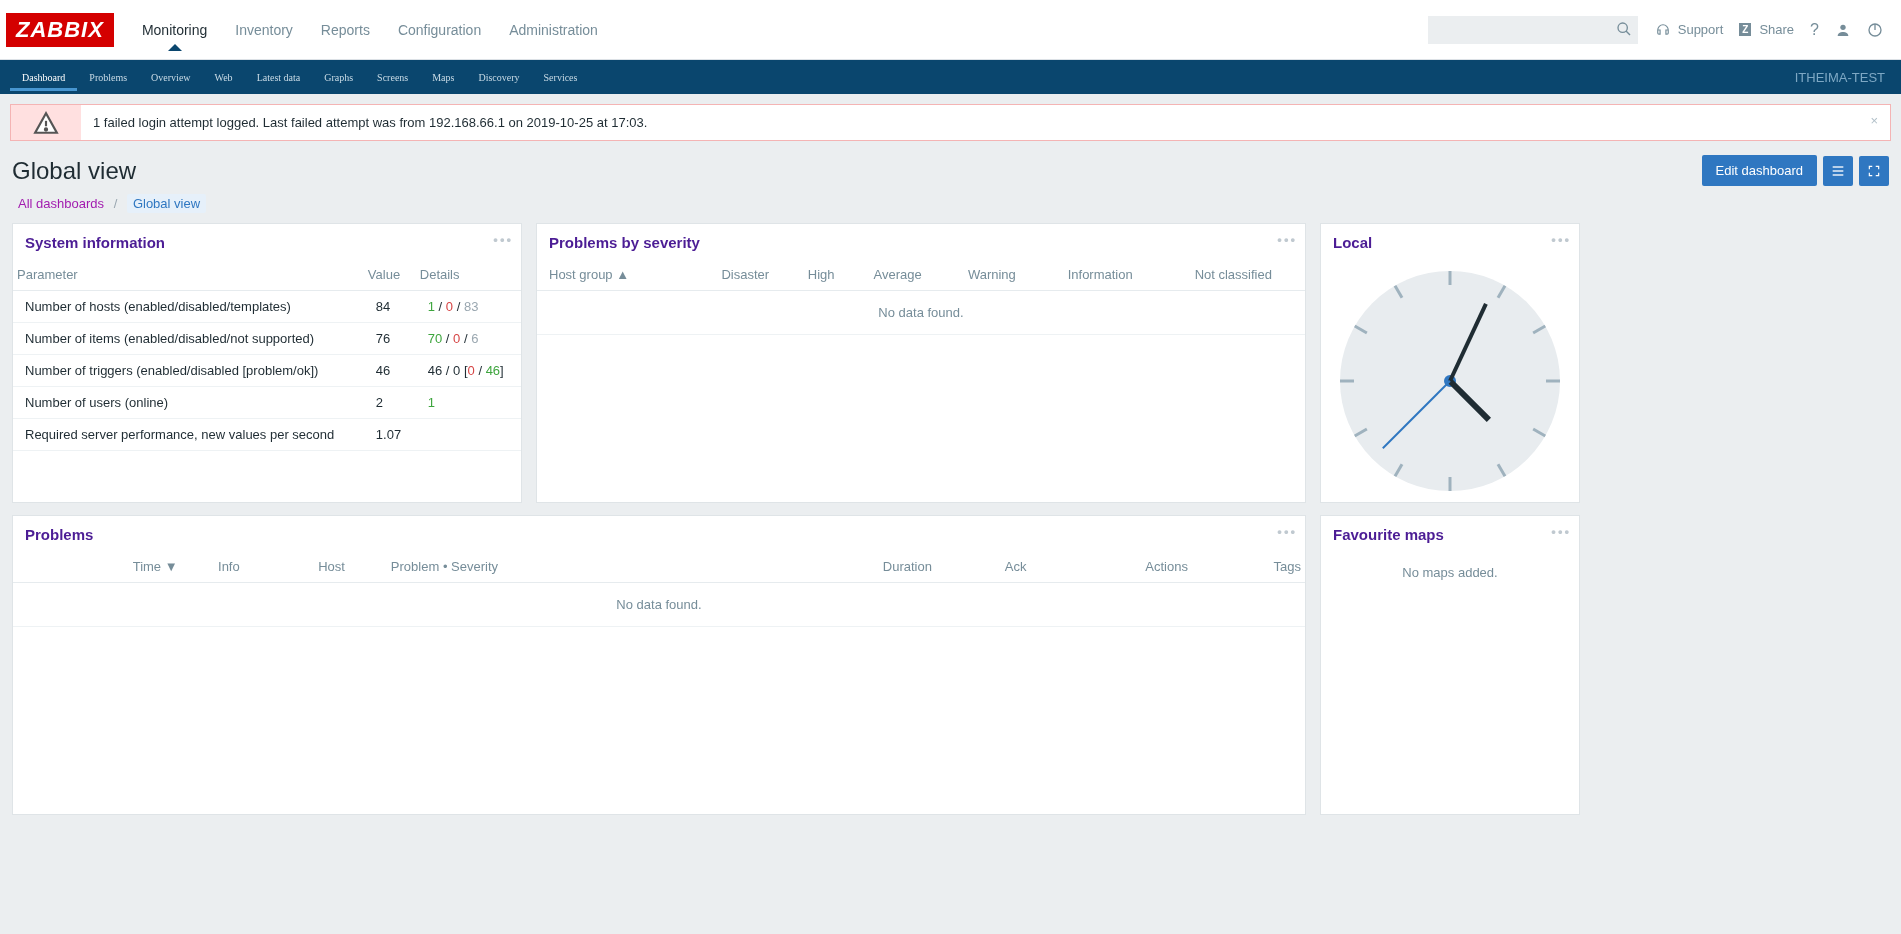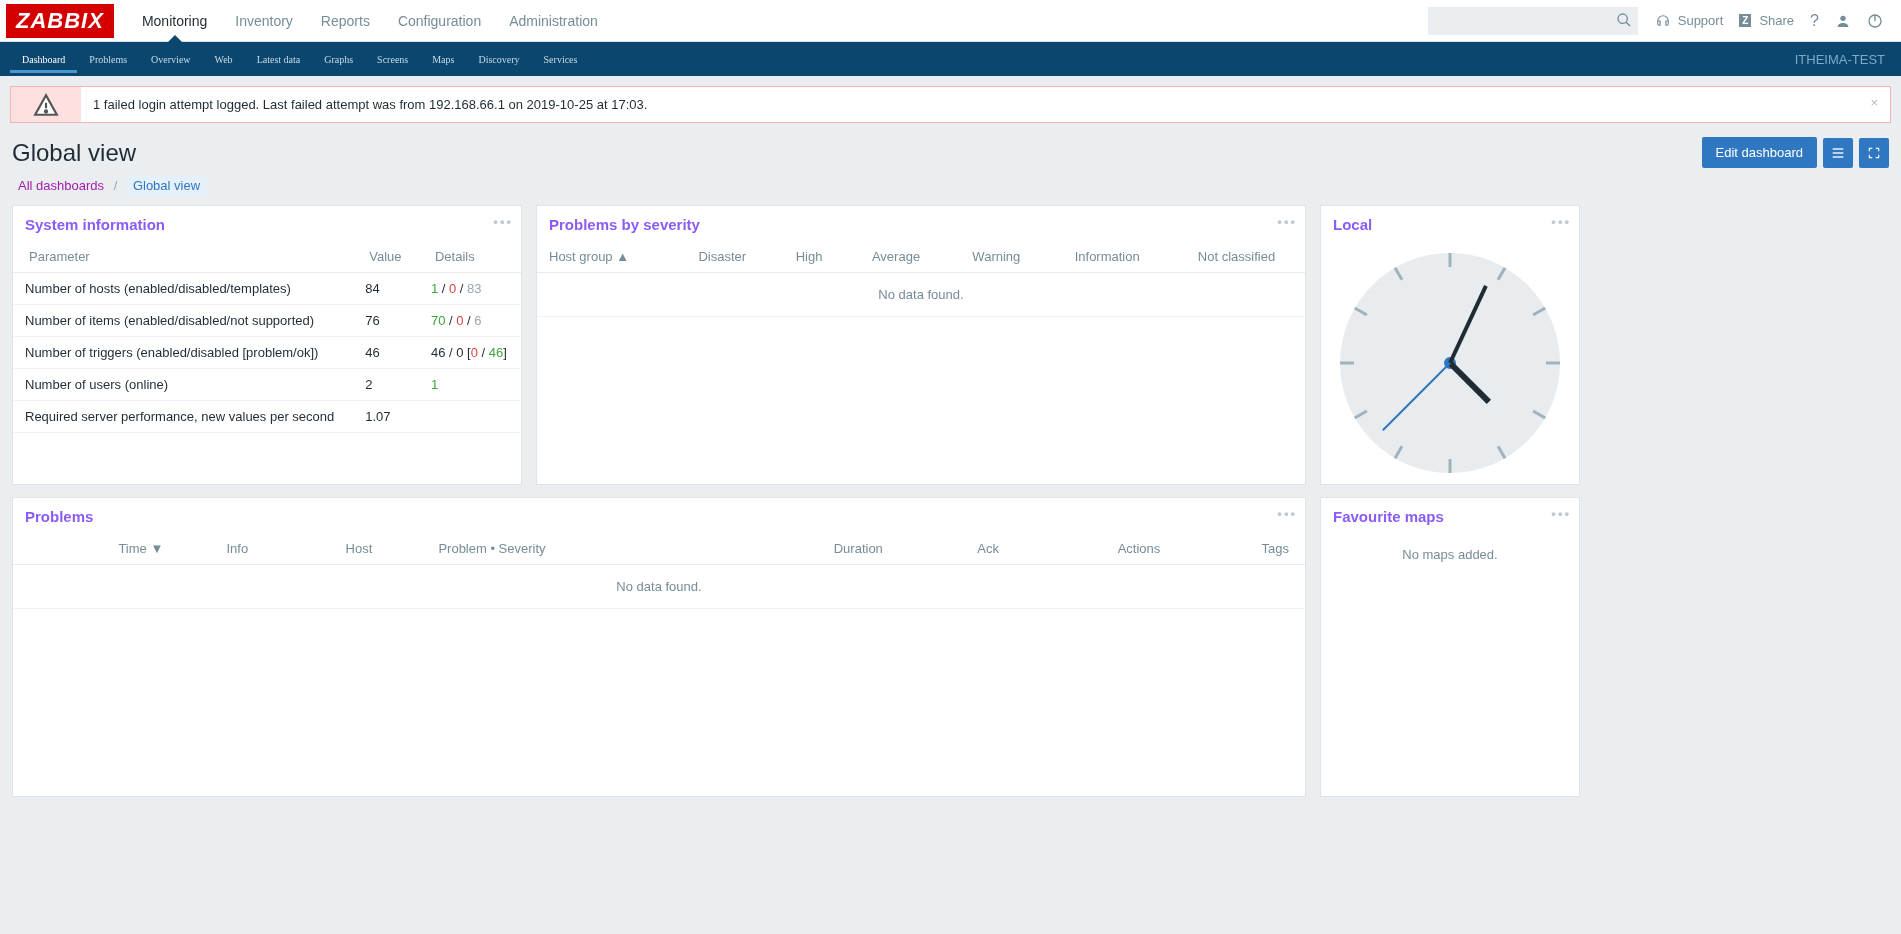--- a/index.html
+++ b/index.html
@@ -1,20 +1,20 @@
 <!DOCTYPE html>
 <html><head>
 <meta charset="utf-8">
 <style>
 * { box-sizing: border-box; margin: 0; padding: 0; }
 body { font-family: Arial, Helvetica, sans-serif; font-size: 13px; color: #1f2c33; background: #ebeef0; width: 1901px; }
 a { text-decoration: none; }
 
 
-.topnav { background: #fff; height: 42px; display: flex; align-items: center; padding: 0 10px 0 0; border-bottom: 1px solid #dce1e6; }
+.topnav { background: #fff; height: 60px; display: flex; align-items: center; padding: 0 10px 0 0; border-bottom: 1px solid #dce1e6; }
 .logo { background: #d40000; color: #fff; font-weight: bold; font-size: 22px; letter-spacing: 1px; padding: 4px 10px; margin: 0 14px 0 6px; font-style: italic; }
 .topnav-items { display: flex; gap: 0; }
 .topnav-item { padding: 12px 14px; color: #768d99; font-size: 14px; cursor: pointer; position: relative; }
 .topnav-item.active { color: #1f2c33; font-weight: 500; }
 .topnav-item.active::after { content:""; position:absolute; left:50%; bottom:-1px; transform:translateX(-50%); width:0; height:0; border-left:7px solid transparent; border-right:7px solid transparent; border-bottom:7px solid #0a466e; }
 .topnav-spacer { flex: 1; }
 .search-box { background:#ebeef0; height:28px; width:210px; border:none; padding:0 28px 0 8px; color:#1f2c33; }
 .search-wrap { position:relative; margin-right:10px; }
 .search-wrap .sicon { position:absolute; right:6px; top:5px; color:#768d99; }
 .topright-link { color:#768d99; padding:6px 8px; font-size:13px; cursor:pointer; display:flex; align-items:center; gap:8px; }
@@ -44,31 +44,31 @@
 
 .breadcrumb { padding:2px 18px 12px; color:#768d99; font-size:13px; }
 .breadcrumb a { color:#a21caf; }
 .breadcrumb .sep { color:#9aa7b0; padding:0 6px; }
 .breadcrumb .current { color:#2f77c1; background:#e6f0fa; padding:2px 6px; border-radius:2px; }
 
 
 .grid { display:grid; grid-template-columns: 510px 770px 260px; gap:14px; padding:0 12px 12px; align-items:start; }
 .grid2 { display:grid; grid-template-columns: 1294px 260px; gap:14px; padding:0 12px 12px; }
 .widget { background:#fff; border:1px solid #dfe4e7; position:relative; }
-.widget-head { padding:10px 12px 8px; font-size:15px; font-weight:bold; color:#8b5cf6; }
+.widget-head { padding:10px 12px 8px; font-size:15px; font-weight:bold; color:#4c1d95; }
 .widget-menu { position:absolute; right:8px; top:8px; color:#c0c9d0; cursor:pointer; letter-spacing:2px; font-weight:bold; }
 .w-sysinfo { height:280px; }
 .w-sev { height:280px; }
 .w-clock { height:280px; display:flex; flex-direction:column; }
 .w-problems { height:300px; }
 .w-favmaps { height:300px; }
 
 
 table { width:100%; border-collapse:collapse; font-size:13px; }
-th { text-align:left; color:#768d99; font-weight:normal; padding:8px 16px; border-bottom:1px solid #e6ebee; }
+th { text-align:left; color:#768d99; font-weight:normal; padding:8px 4px; border-bottom:1px solid #e6ebee; }
 td { padding:8px 12px; border-bottom:1px solid #eef2f4; color:#1f2c33; }
 .green { color:#3ea53e; }
 .red { color:#d64545; }
 .grey { color:#9aa7b0; }
 .nodata { text-align:center; color:#768d99; padding:14px 0; }
 
 .sev-table th { text-align:left;margin-left:28px; }
 .sev-table th:first-child { padding-left:12px; }
 .sev-table th:not(:first-child) { text-align:center; }
 

